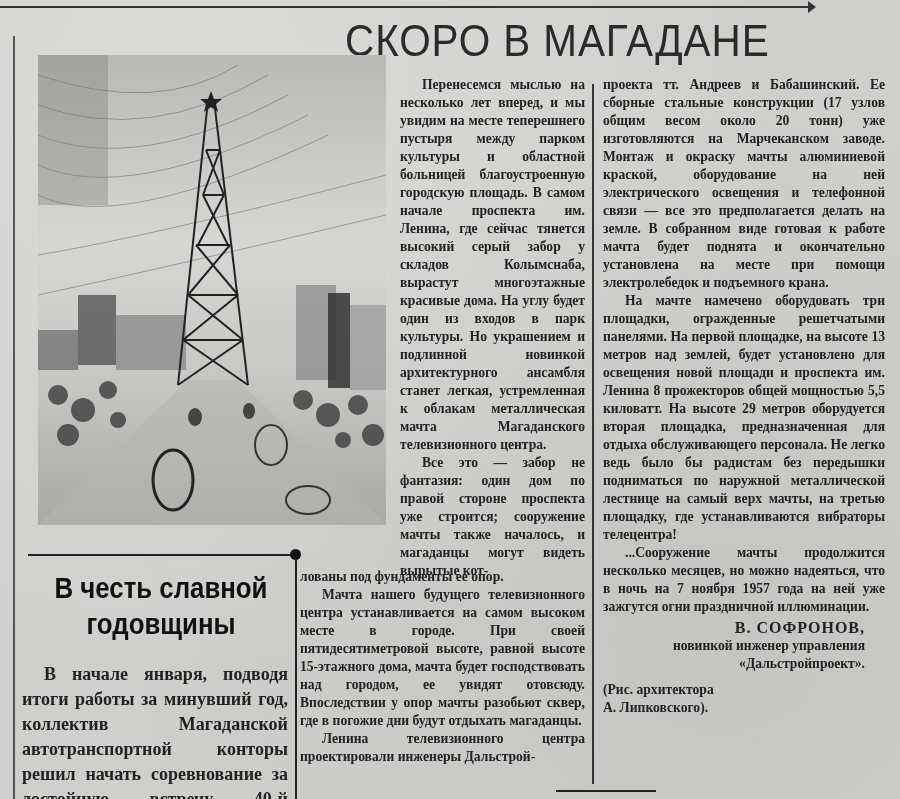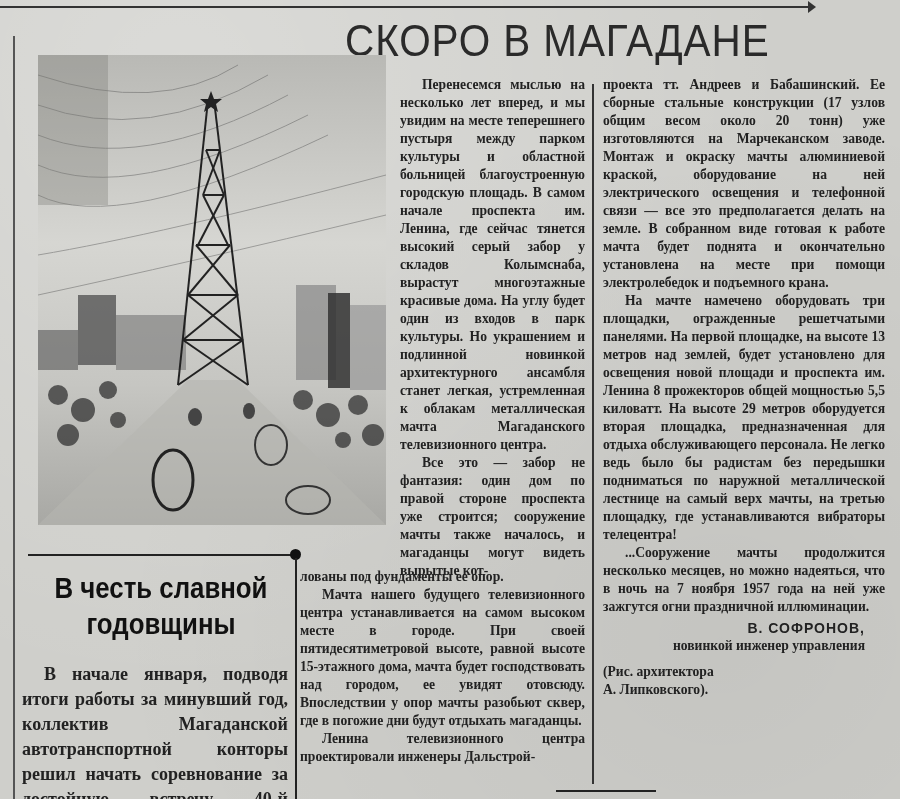--- a/index.html
+++ b/index.html
@@ -31,21 +31,21 @@
     .col {
       position:absolute; font-size:13.6px; line-height:18px; text-align:justify;
       hyphens:auto; font-weight:bold; color:#222;
     }
     .col p { margin:0; text-indent:22px; }
     .col1 { left:400px; top:76px; width:185px; }
     .col1b { left:300px; top:568px; width:285px; }
     .vrule-mid { position:absolute; left:592px; top:84px; width:2px; height:700px; background:#333; }
     .col2 { left:603px; top:76px; width:282px; }
     .sig { text-align:right; font-weight:bold; }
-    .sig-name { font-family:Liberation Sans, sans-serif; font-size:14px; letter-spacing:1px; margin-top:3px; margin-right:20px;text-align:right; }
+    .sig-name { font-family:Liberation Serif, serif; font-size:16px; letter-spacing:1px; margin-top:3px; margin-right:20px;text-align:right; }
     .sig-role { text-align:right; margin-right:20px; }
     .caption-line { text-indent:22px; }
     .credit { text-align:left; margin-right:30px; }
     .box-top { position:absolute; left:28px; top:554px; width:268px; height:2px; background:#222; }
     .box-dot { position:absolute; left:290px; top:549px; width:11px; height:11px; border-radius:50%; background:#111; }
     .box-vrule { position:absolute; left:295px; top:558px; width:2px; height:241px; background:#222; }
     .box-head {
       position:absolute; left:28px; top:570px; width:266px; text-align:center;
       font-family:"Liberation Sans", sans-serif; font-weight:bold; font-size:30px; line-height:36px;
       color:#111; transform:scaleX(0.86); transform-origin:center top;
@@ -139,20 +139,21 @@
 </div>
 
 <div class="vrule-mid"></div>
 
 <div class="col col2">
   <p style="text-indent:0">проекта тт. Андреев и Бабашинский. Ее сборные стальные конструкции (17 узлов общим весом около 20 тонн) уже изготовляются на Марчеканском заводе. Монтаж и окраску мачты алюминиевой краской, оборудование на ней электрического освещения и телефонной связи — все это предполагается делать на земле. В собранном виде готовая к работе мачта будет поднята и окончательно установлена на месте при помощи электролебедок и подъемного крана.</p>
   <p>На мачте намечено оборудовать три площадки, огражденные решетчатыми панелями. На первой площадке, на высоте 13 метров над землей, будет установлено для освещения новой площади и проспекта им. Ленина 8 прожекторов общей мощностью 5,5 киловатт. На высоте 29 метров оборудуется вторая площадка, предназначенная для отдыха обслуживающего персонала. Не легко ведь было бы радистам без передышки подниматься по наружной металлической лестнице на самый верх мачты, на третью площадку, где устанавливаются вибраторы телецентра!</p>
   <p>...Сооружение мачты продолжится несколько месяцев, но можно надеяться, что в ночь на 7 ноября 1957 года на ней уже зажгутся огни праздничной иллюминации.</p>
   <div class="sig sig-name">В. СОФРОНОВ,</div>
   <div class="sig-role">новинкой инженер управления</div>
+  <div class="sig-role">«Дальстройпроект».</div>
   <div class="credit" style="margin-top:8px">(Рис. архитектора</div>
   <div class="credit">А. Липковского).</div>
 </div>
 
 <div class="box-top"></div>
 <div class="box-dot"></div>
 <div class="box-vrule"></div>
 <div class="box-head">
   <div>В честь славной</div>
   <div>годовщины</div>

